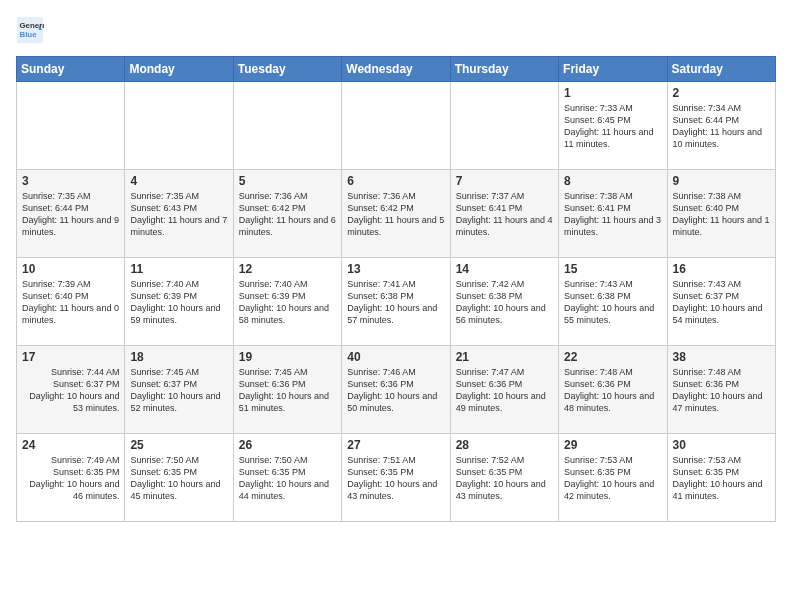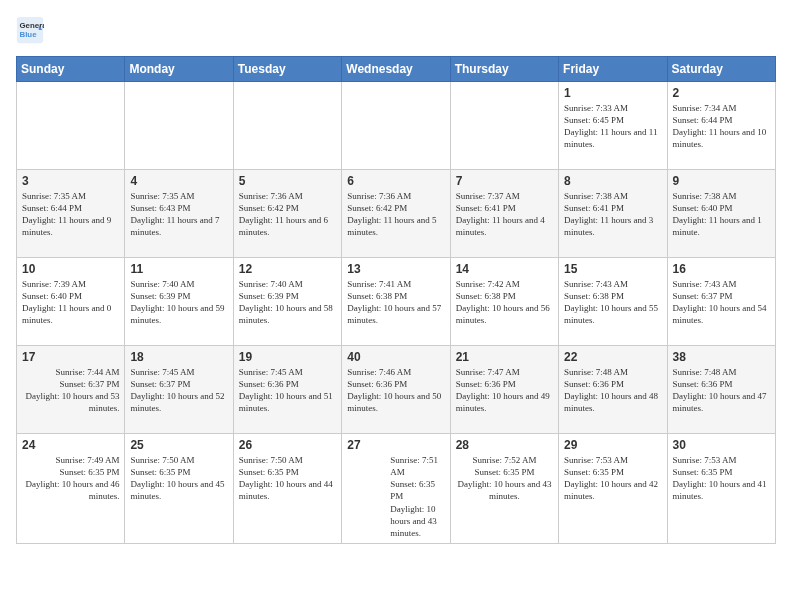--- a/index.html
+++ b/index.html
@@ -80,21 +80,20 @@
     }
     .day-number {
       font-weight: bold;
       font-size: 12px;
       margin-bottom: 2px;
     }
     .day-info {
       font-size: 9px;
       line-height: 1.35;
       color: #333;
-      font-family: Liberation Serif, serif;
     }
     .empty-cell {
       background: #fff !important;
     }
   </style>
 </head>
 <body>
 
 <div class="header">
   <div class="logo">
@@ -294,27 +293,27 @@
 Daylight: 10 hours and 45 minutes.</div>
         </td>
         <td>
           <div class="day-number">26</div>
           <div class="day-info" style="white-space: pre-line;">Sunrise: 7:50 AM
 Sunset: 6:35 PM
 Daylight: 10 hours and 44 minutes.</div>
         </td>
         <td>
           <div class="day-number">27</div>
-          <div class="day-info" style="white-space: pre-line; margin-left: 43px;">Sunrise: 7:51 AM
+          <div class="day-info" style="white-space: pre-line;">Sunrise: 7:51 AM
 Sunset: 6:35 PM
 Daylight: 10 hours and 43 minutes.</div>
         </td>
         <td>
           <div class="day-number">28</div>
-          <div class="day-info" style="white-space: pre-line; text-align: center;">Sunrise: 7:52 AM
+          <div class="day-info" style="white-space: pre-line;">Sunrise: 7:52 AM
 Sunset: 6:35 PM
 Daylight: 10 hours and 43 minutes.</div>
         </td>
         <td>
           <div class="day-number">29</div>
           <div class="day-info" style="white-space: pre-line;">Sunrise: 7:53 AM
 Sunset: 6:35 PM
 Daylight: 10 hours and 42 minutes.</div>
         </td>
         <td>

